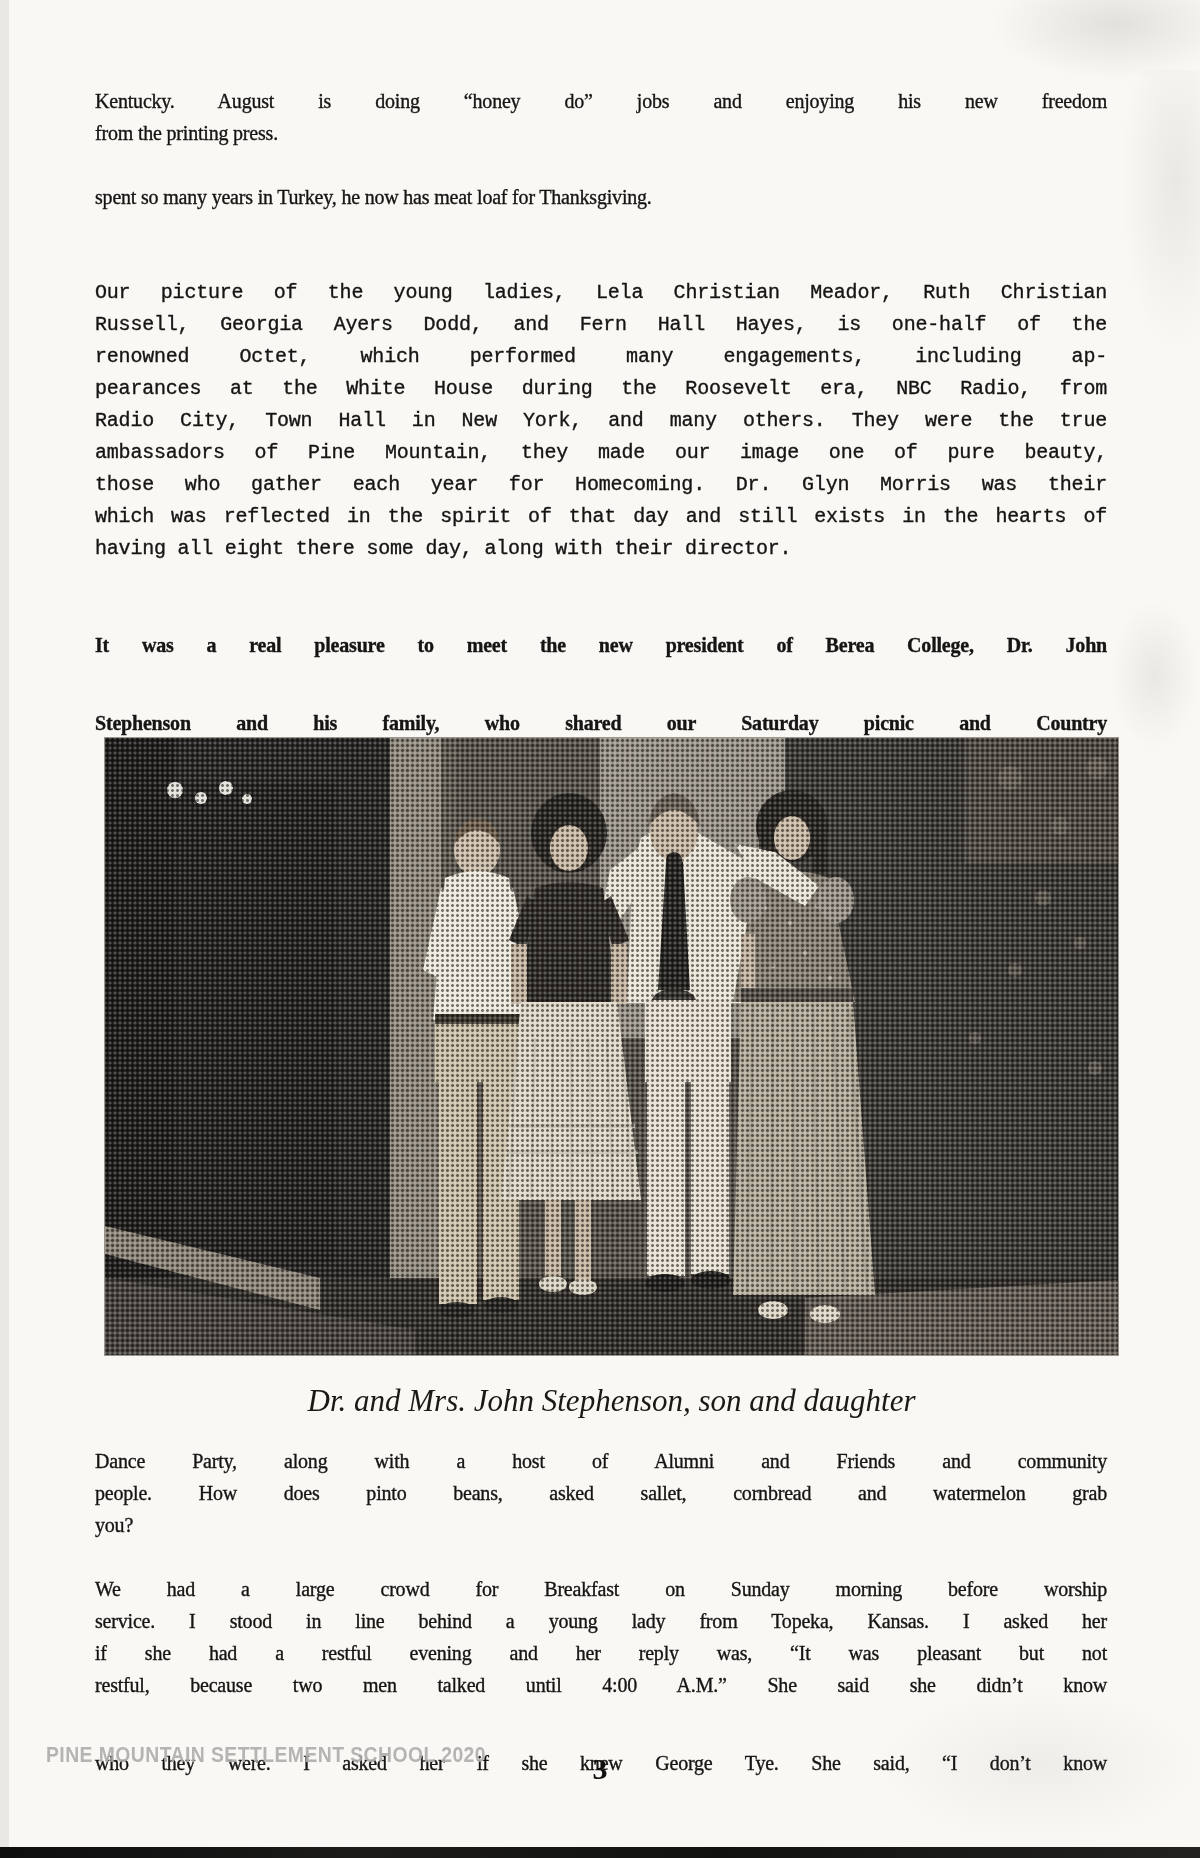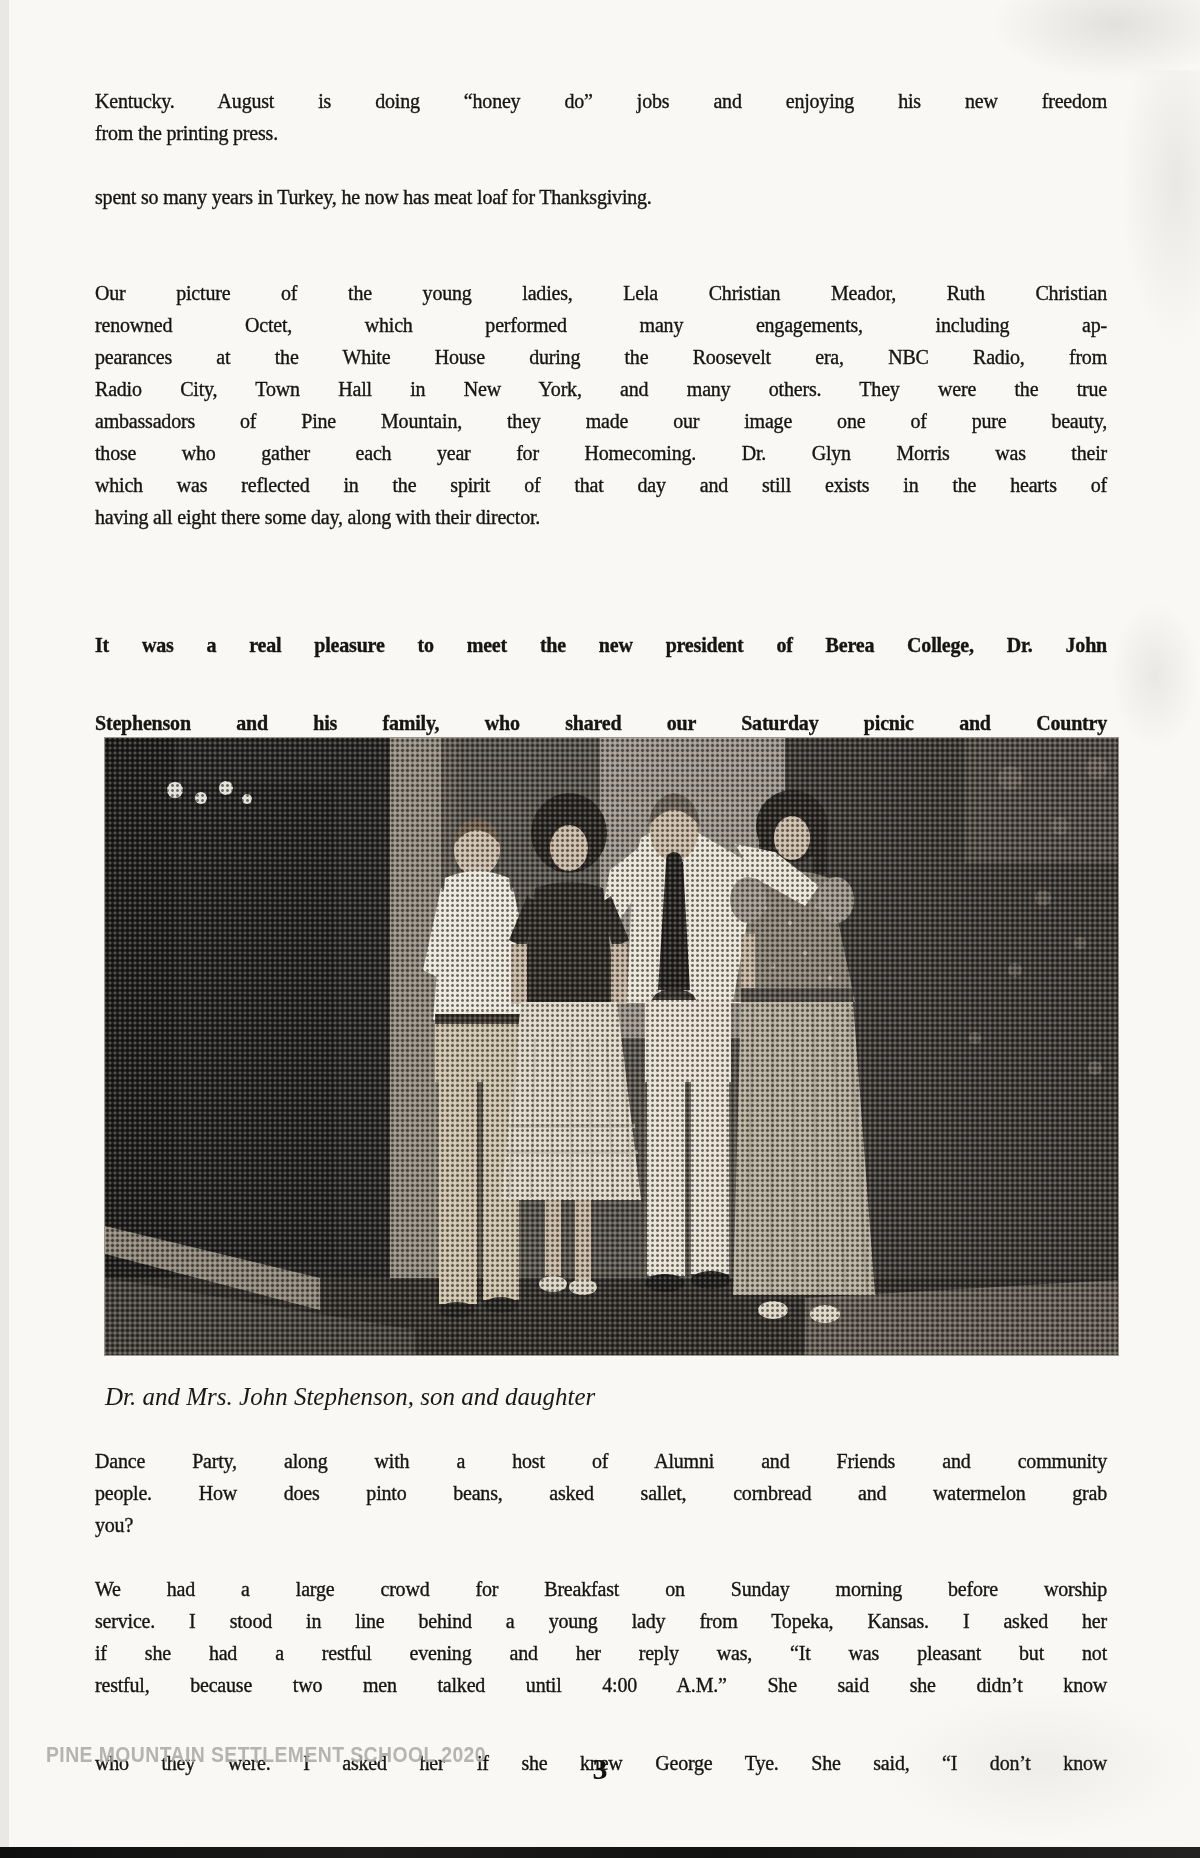--- a/index.html
+++ b/index.html
@@ -16,41 +16,41 @@
   .para{
     position:absolute;left:95px;width:1012px;
     font-size:20px;line-height:32px;letter-spacing:-0.2px;
     -webkit-text-stroke:0.35px #171513;
   }
   .para .line{text-align:justify;text-align-last:justify;width:100%;}
   .para .line:last-child{text-align-last:left;}
   .para.cont .line:last-child{text-align-last:justify;margin-top:46px;}
   .p1{top:85px;}
   .p2{top:181px;}
-  .p3{top:277px;}
+  .p3{top:277px;font-family:Liberation Mono, monospace;}
   .p4{top:629px;font-weight:bold;}
   .p5{top:1445px;}
   .p6{top:1573px;}
   
   .photo{
     position:absolute;left:105px;top:738px;width:1013px;height:617px;
     margin:0;background:#4a4742;outline:1px solid #9a968e;
   }
   .photo svg{position:absolute;inset:0;width:100%;height:100%;}
   .halftone{
     position:absolute;inset:0;pointer-events:none;
     background-image:
       radial-gradient(rgba(12,10,8,.55) 1.1px, rgba(0,0,0,0) 1.7px),
       radial-gradient(rgba(255,255,252,.30) 1px, rgba(0,0,0,0) 1.5px);
     background-size:5px 5px,5px 5px;
     background-position:0 0,2.5px 2.5px;
   }
   .caption{
     position:absolute;left:105px;top:1383px;width:1013px;
-    text-align:left;font-style:italic;font-size:25px;color:#1b1916;
+    text-align:center;font-style:italic;font-size:31px;color:#1b1916;
   }
   
   .watermark{
     position:absolute;left:46px;top:1742px;
     font-family:"Liberation Sans","DejaVu Sans",sans-serif;
     font-weight:700;font-size:22px;letter-spacing:.5px;
     color:#aeadab;opacity:.9;
     transform:scaleX(.88);transform-origin:left top;
     white-space:nowrap;
   }
@@ -81,20 +81,21 @@
 
   <div class="para p1">
       <div class="line">Kentucky. August is doing “honey do” jobs and enjoying his new freedom</div>
       <div class="line">from the printing press.</div>
     </div>
   <div class="para p2">
       <div class="line">spent so many years in Turkey, he now has meat loaf for Thanksgiving.</div>
     </div>
   <div class="para p3">
       <div class="line">Our picture of the young ladies, Lela Christian Meador, Ruth Christian</div>
+      <div class="line">Russell, Georgia Ayers Dodd, and Fern Hall Hayes, is one-half of the</div>
       <div class="line">renowned Octet, which performed many engagements, including ap-</div>
       <div class="line">pearances at the White House during the Roosevelt era, NBC Radio, from</div>
       <div class="line">Radio City, Town Hall in New York, and many others. They were the true</div>
       <div class="line">ambassadors of Pine Mountain, they made our image one of pure beauty,</div>
       <div class="line">those who gather each year for Homecoming. Dr. Glyn Morris was their</div>
       <div class="line">which was reflected in the spirit of that day and still exists in the hearts of</div>
       <div class="line">having all eight there some day, along with their director.</div>
     </div>
   <div class="para p4 cont">
       <div class="line">It was a real pleasure to meet the new president of Berea College, Dr. John</div>

